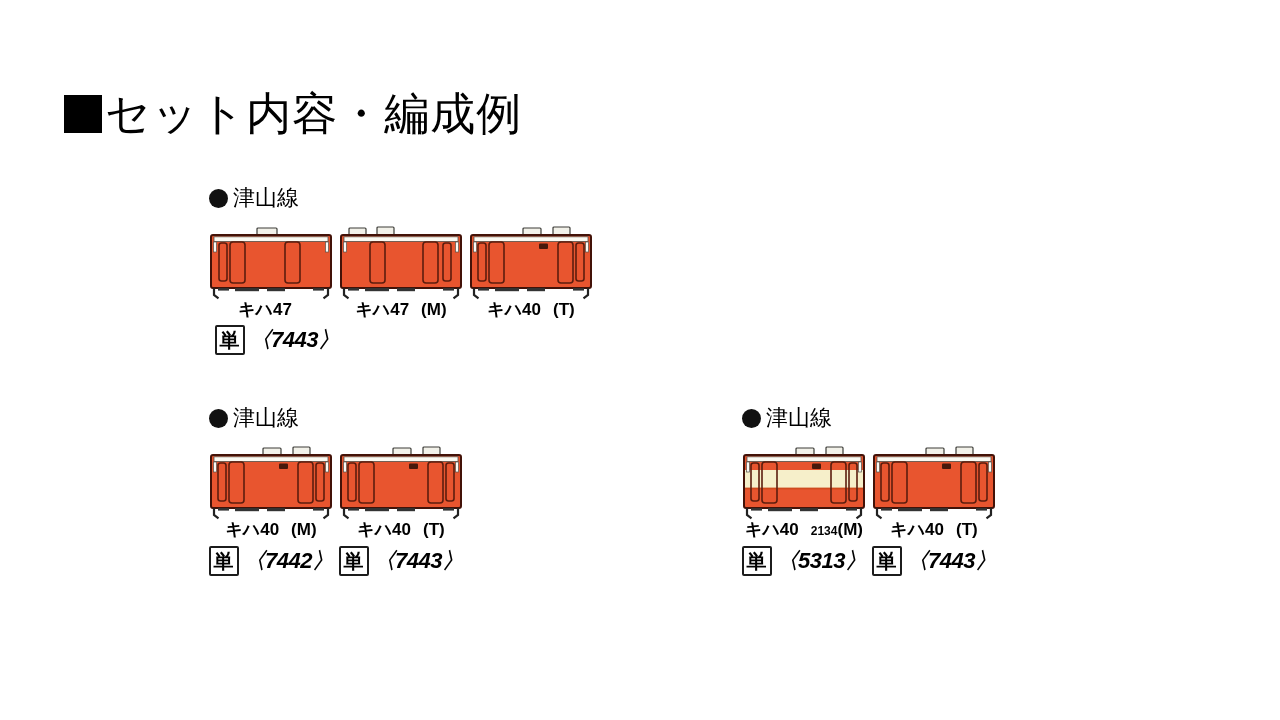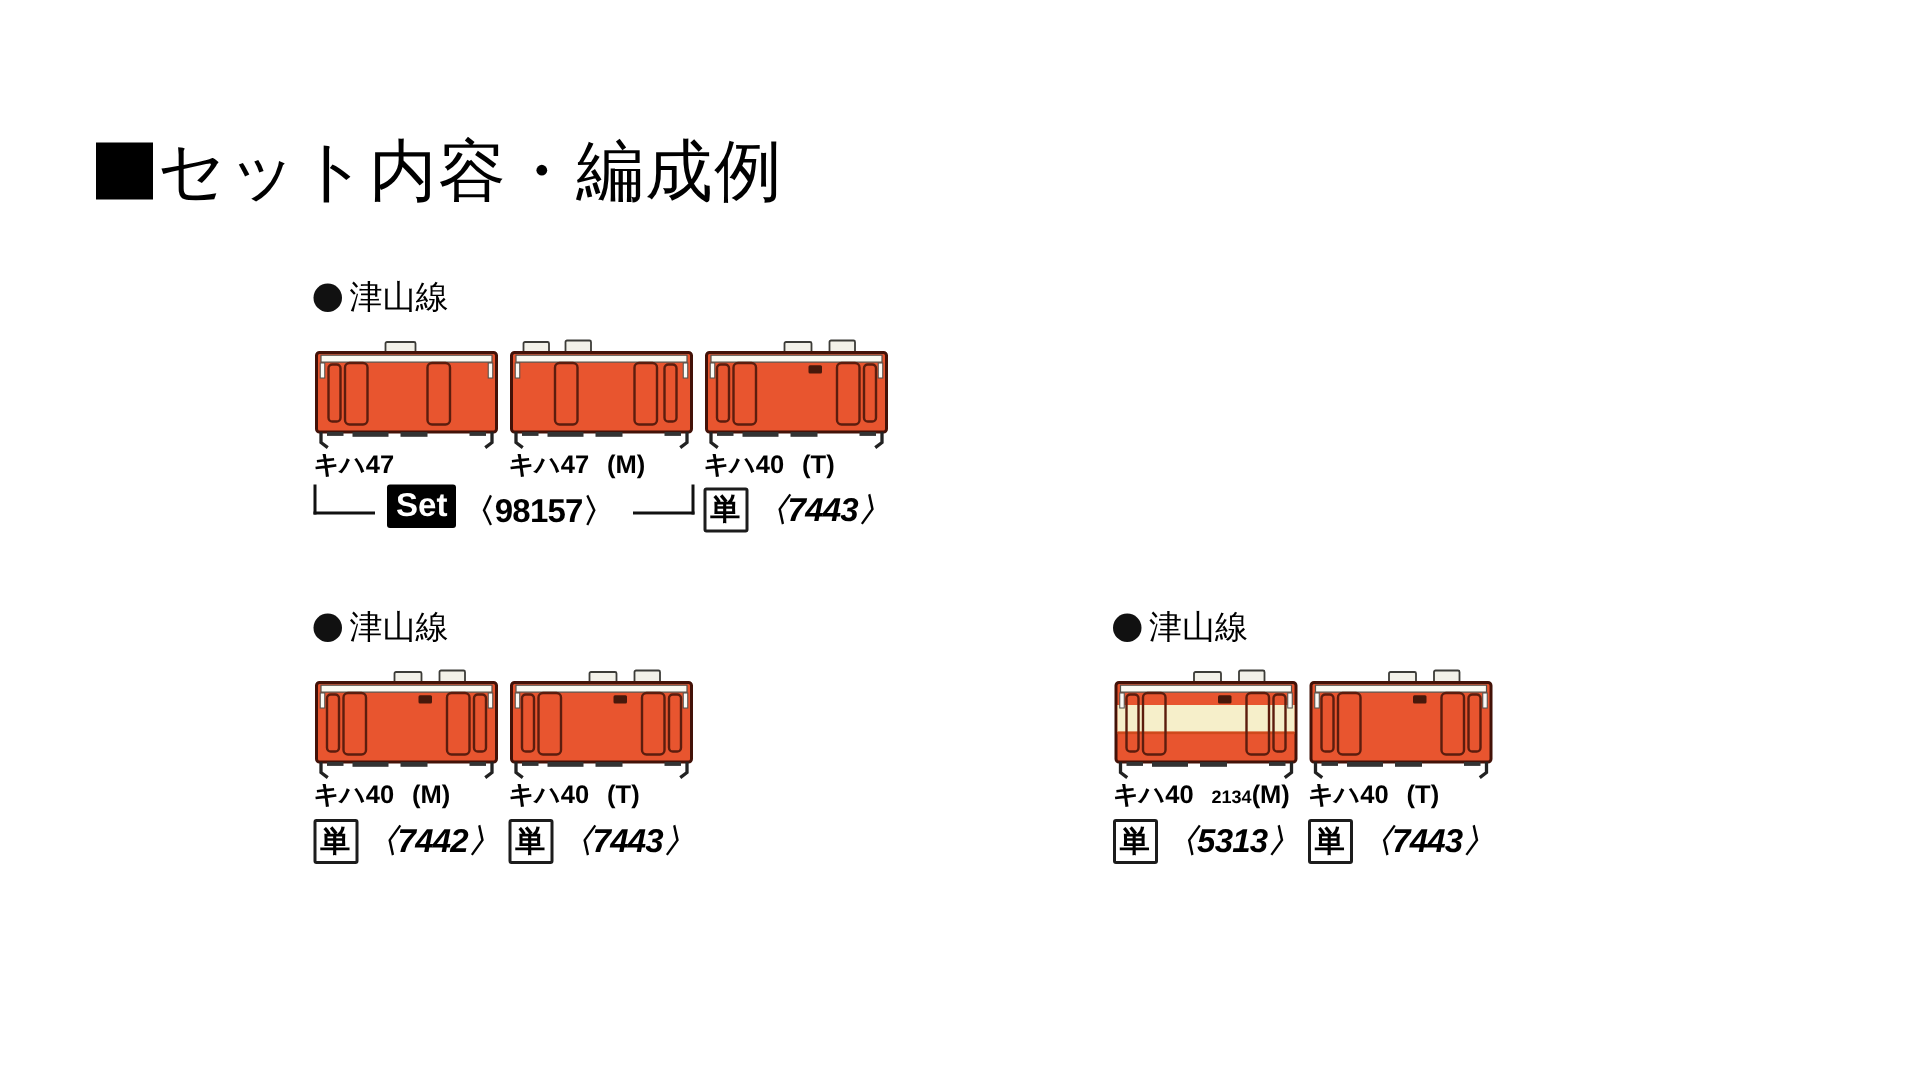--- a/index.html
+++ b/index.html
@@ -19,21 +19,21 @@
   .group{position:absolute;}
   .g1{left:209px;top:186px;}
   .g2{left:209px;top:406px;}
   .g3{left:742px;top:406px;}
   .line-label{display:flex;align-items:center;gap:5px;height:24px;
     font-size:22px;font-weight:normal;white-space:nowrap;text-align:right;}
   .line-dot{width:19px;height:19px;border-radius:50%;background:#111;flex:0 0 auto;}
   .cars{display:flex;gap:6px;margin-top:16px;}
   .car{width:124px;height:76px;display:block;}
   .names{display:flex;gap:6px;margin-top:-4px;}
-  .name{width:124px;text-align:left;font-size:17px;font-weight:bold;white-space:nowrap;}
+  .name{width:124px;text-align:center;font-size:17px;font-weight:bold;white-space:nowrap;}
   .name .sub{font-size:12px;font-weight:bold;padding-left:12px;}
   
   .ids{display:flex;gap:6px;margin-top:4px;}
   .id-cell{width:124px;display:flex;justify-content:center;align-items:center;gap:5px;height:32px;}
   .badge-box{
     border:2px solid #1c1c1c;width:26px;height:26px;flex:0 0 auto;border-radius:2px;
     display:flex;align-items:center;justify-content:center;
     font-size:20px;font-weight:bold;line-height:1;
   }
   .id-num{font-size:22px;font-weight:600;letter-spacing:-0.5px;white-space:nowrap;font-style:italic;}
@@ -154,26 +154,20 @@
     <svg class="car">
         <use href="#kiha40"></use>
       </svg>
   </div>
   <div class="names">
     <div class="name"><span>キハ47</span><span class="sub"></span><span></span></div>
     <div class="name"><span>キハ47</span><span class="sub"></span><span>(M)</span></div>
     <div class="name"><span>キハ40</span><span class="sub"></span><span>(T)</span></div>
   </div>
   <div class="set-row">
-    <div class="bracket">
-      <div class="b-left"></div>
-      <span class="set-badge">Set</span>
-      <span class="set-num">〈98157〉</span>
-      <div class="b-right"></div>
-    </div>
     <div class="id-cell single-after-bracket">
       <span class="badge-box">単</span>
       <span class="id-num">〈7443〉</span>
     </div>
   </div>
 </div>
 
 <div class="group g2">
   <div class="line-label">
     <span class="line-dot"></span>

